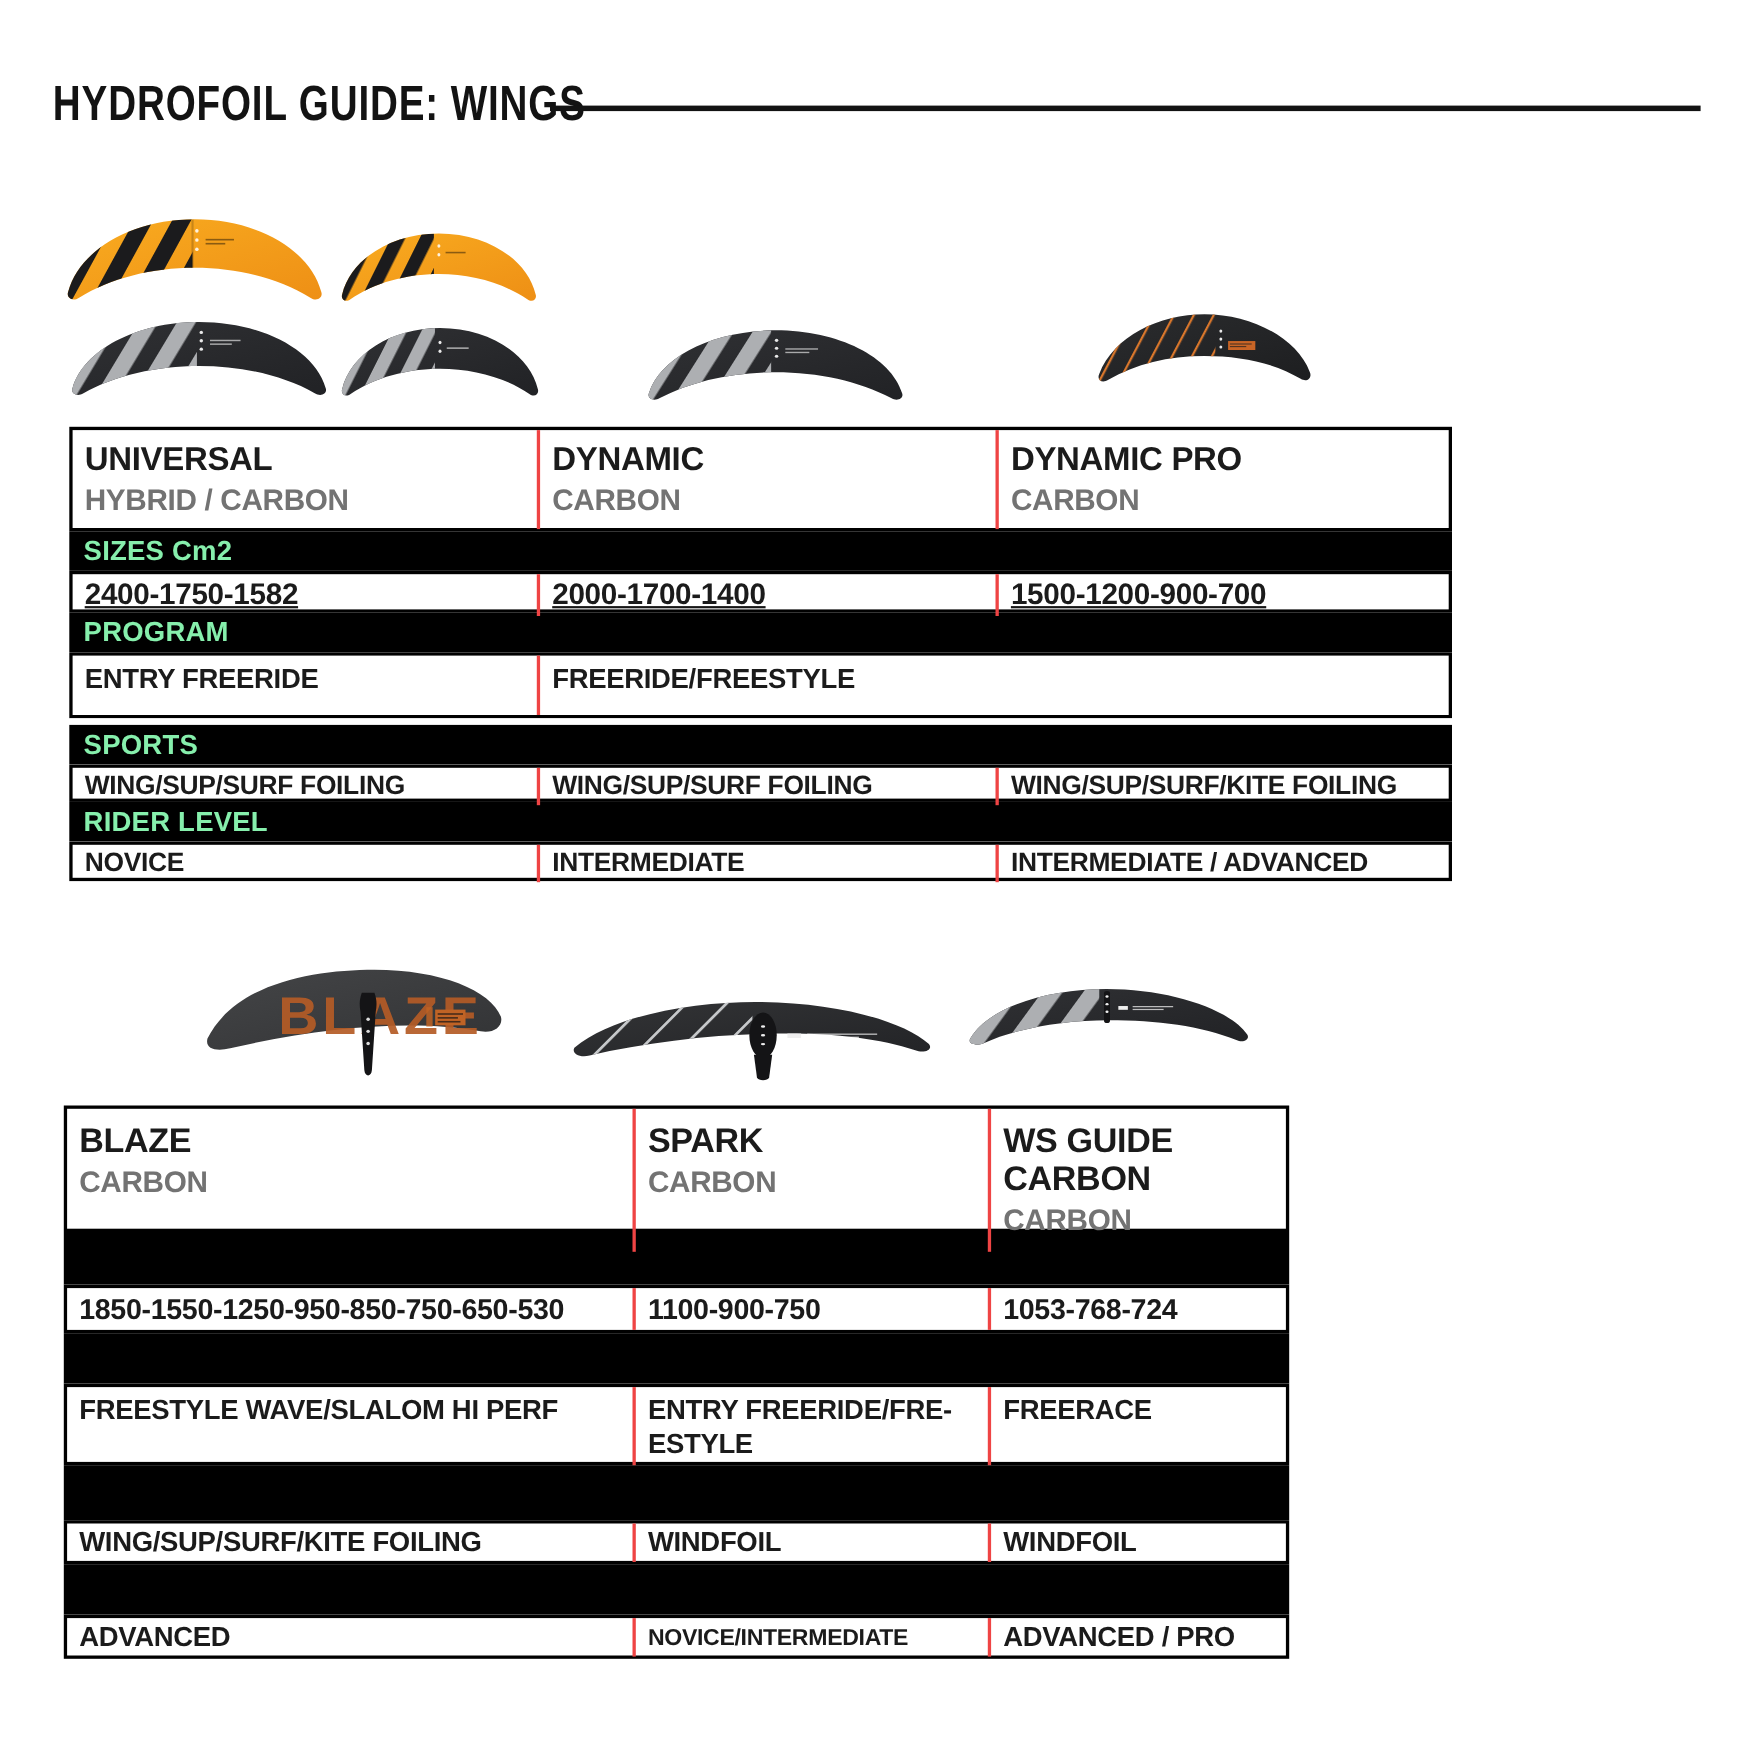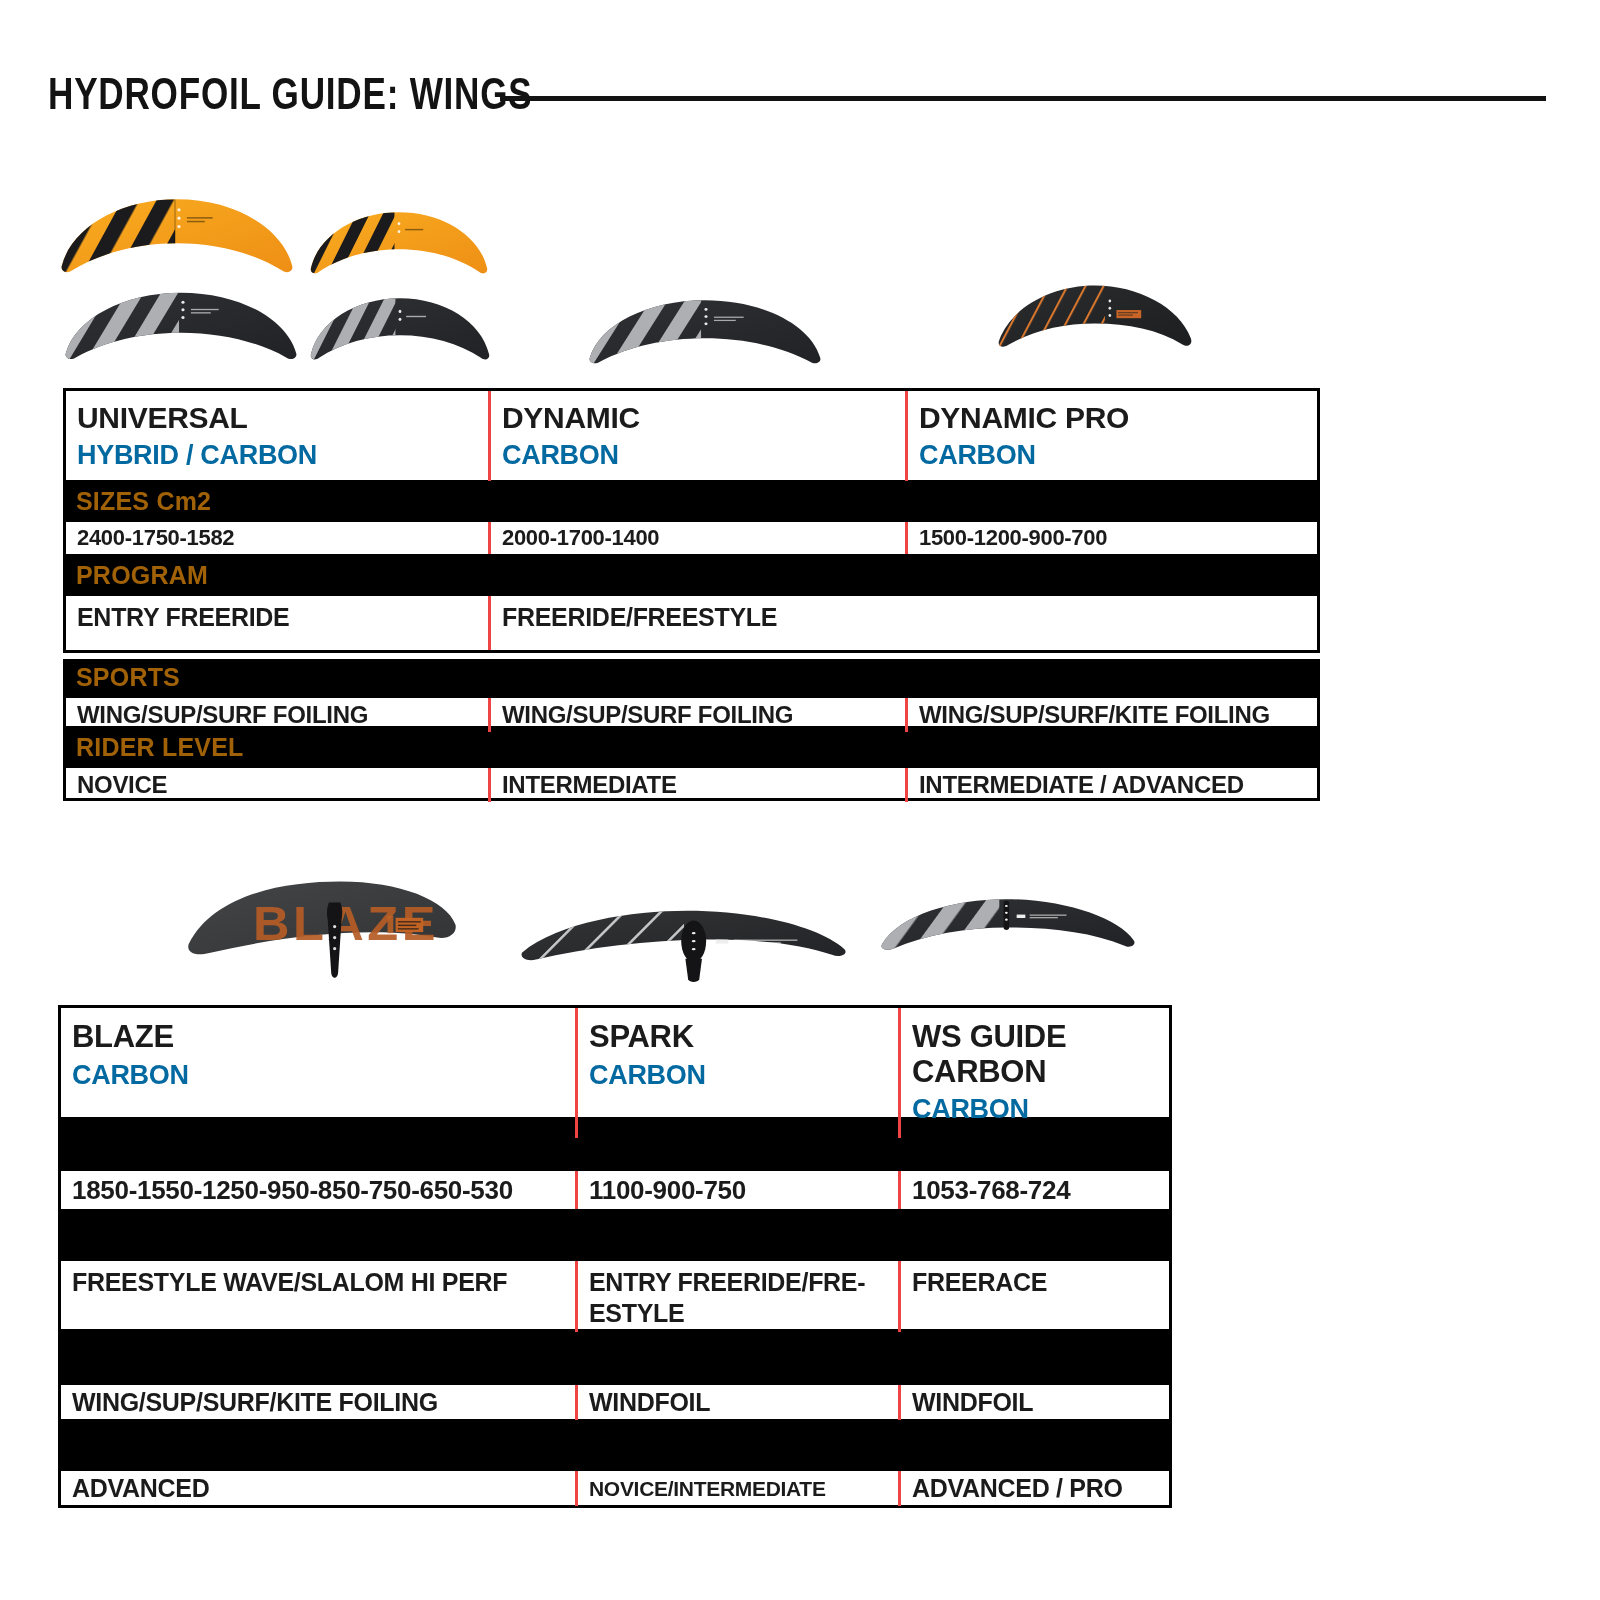--- a/index.html
+++ b/index.html
@@ -14,45 +14,45 @@
   
   .tbl{position:absolute;box-sizing:border-box;}
   .trow{display:grid;box-sizing:border-box;background:#fff;border:3px solid #000;}
   .t1 .trow{grid-template-columns:422px 417px 1fr;}
   .t2 .trow{grid-template-columns:514px 323px 1fr;}
   .tcell{box-sizing:border-box;display:flex;align-items:center;padding:2px 11px;
          font-weight:bold;color:#1b1b1b;letter-spacing:-0.3px;line-height:1.25;}
   .tcell + .tcell{border-left:3px solid #ef4444;}
   .trow.top .tcell{align-items:flex-start;padding-top:6px;}
   .bar{box-sizing:border-box;background:#000;display:flex;align-items:center;padding:0 13px;}
-  .bar .bar-label{color:#a16207;font-weight:bold;letter-spacing:0.2px;}
+  .bar .bar-label{color:#86efac;font-weight:bold;letter-spacing:0.2px;}
   
   .t1 .hrow{height:95px;}
   .t1 .hcell{display:block;padding:10px 11px;}
   .t1 .bar{height:36px;font-size:25px;}
-  .t1 .r-sizes{height:38px;font-size:22px;}
+  .t1 .r-sizes{height:38px;font-size:27px;text-decoration:underline;}
   .t1 .r-program{height:60px;font-size:25px;}
   .t1 .r-sports{height:34px;font-size:24px;}
   .t1 .r-rider{height:36px;font-size:24px;}
   .t1 .gap{height:6px;background:#fff;}
   
   .t2 .hrow{height:115px;}
   .t2 .hcell{display:block;padding:12px 11px;}
   .t2 .bar1{height:48px;}
   .t2 .bar2{height:46px;}
   .t2 .bar3{height:50px;}
   .t2 .bar4{height:46px;}
   .t2 .r-sizes{height:44px;font-size:26px;}
   .t2 .r-program{height:74px;font-size:25px;}
   .t2 .r-sports{height:40px;font-size:25px;}
   .t2 .r-rider{height:40px;font-size:25px;}
   .t2 .r-rider .small{font-size:21px;}
   .hname{font-size:30px;font-weight:bold;letter-spacing:-0.3px;line-height:1.12;}
   .t2 .hname{font-size:31px;}
-  .hcon{font-size:27px;font-weight:bold;color:#0369a1;letter-spacing:-0.3px;line-height:1.2;margin-top:4px;}
+  .hcon{font-size:27px;font-weight:bold;color:#737373;letter-spacing:-0.3px;line-height:1.2;margin-top:4px;}
 </style>
 </head>
 <body>
 
 <div class="page">
 
   <div class="title">HYDROFOIL GUIDE: WINGS</div>
   <div class="title-rule"></div>
 
   <svg class="wing" style="left:58px;top:192px;width:238px;height:88px" viewBox="0 0 240 84" preserveAspectRatio="none">

